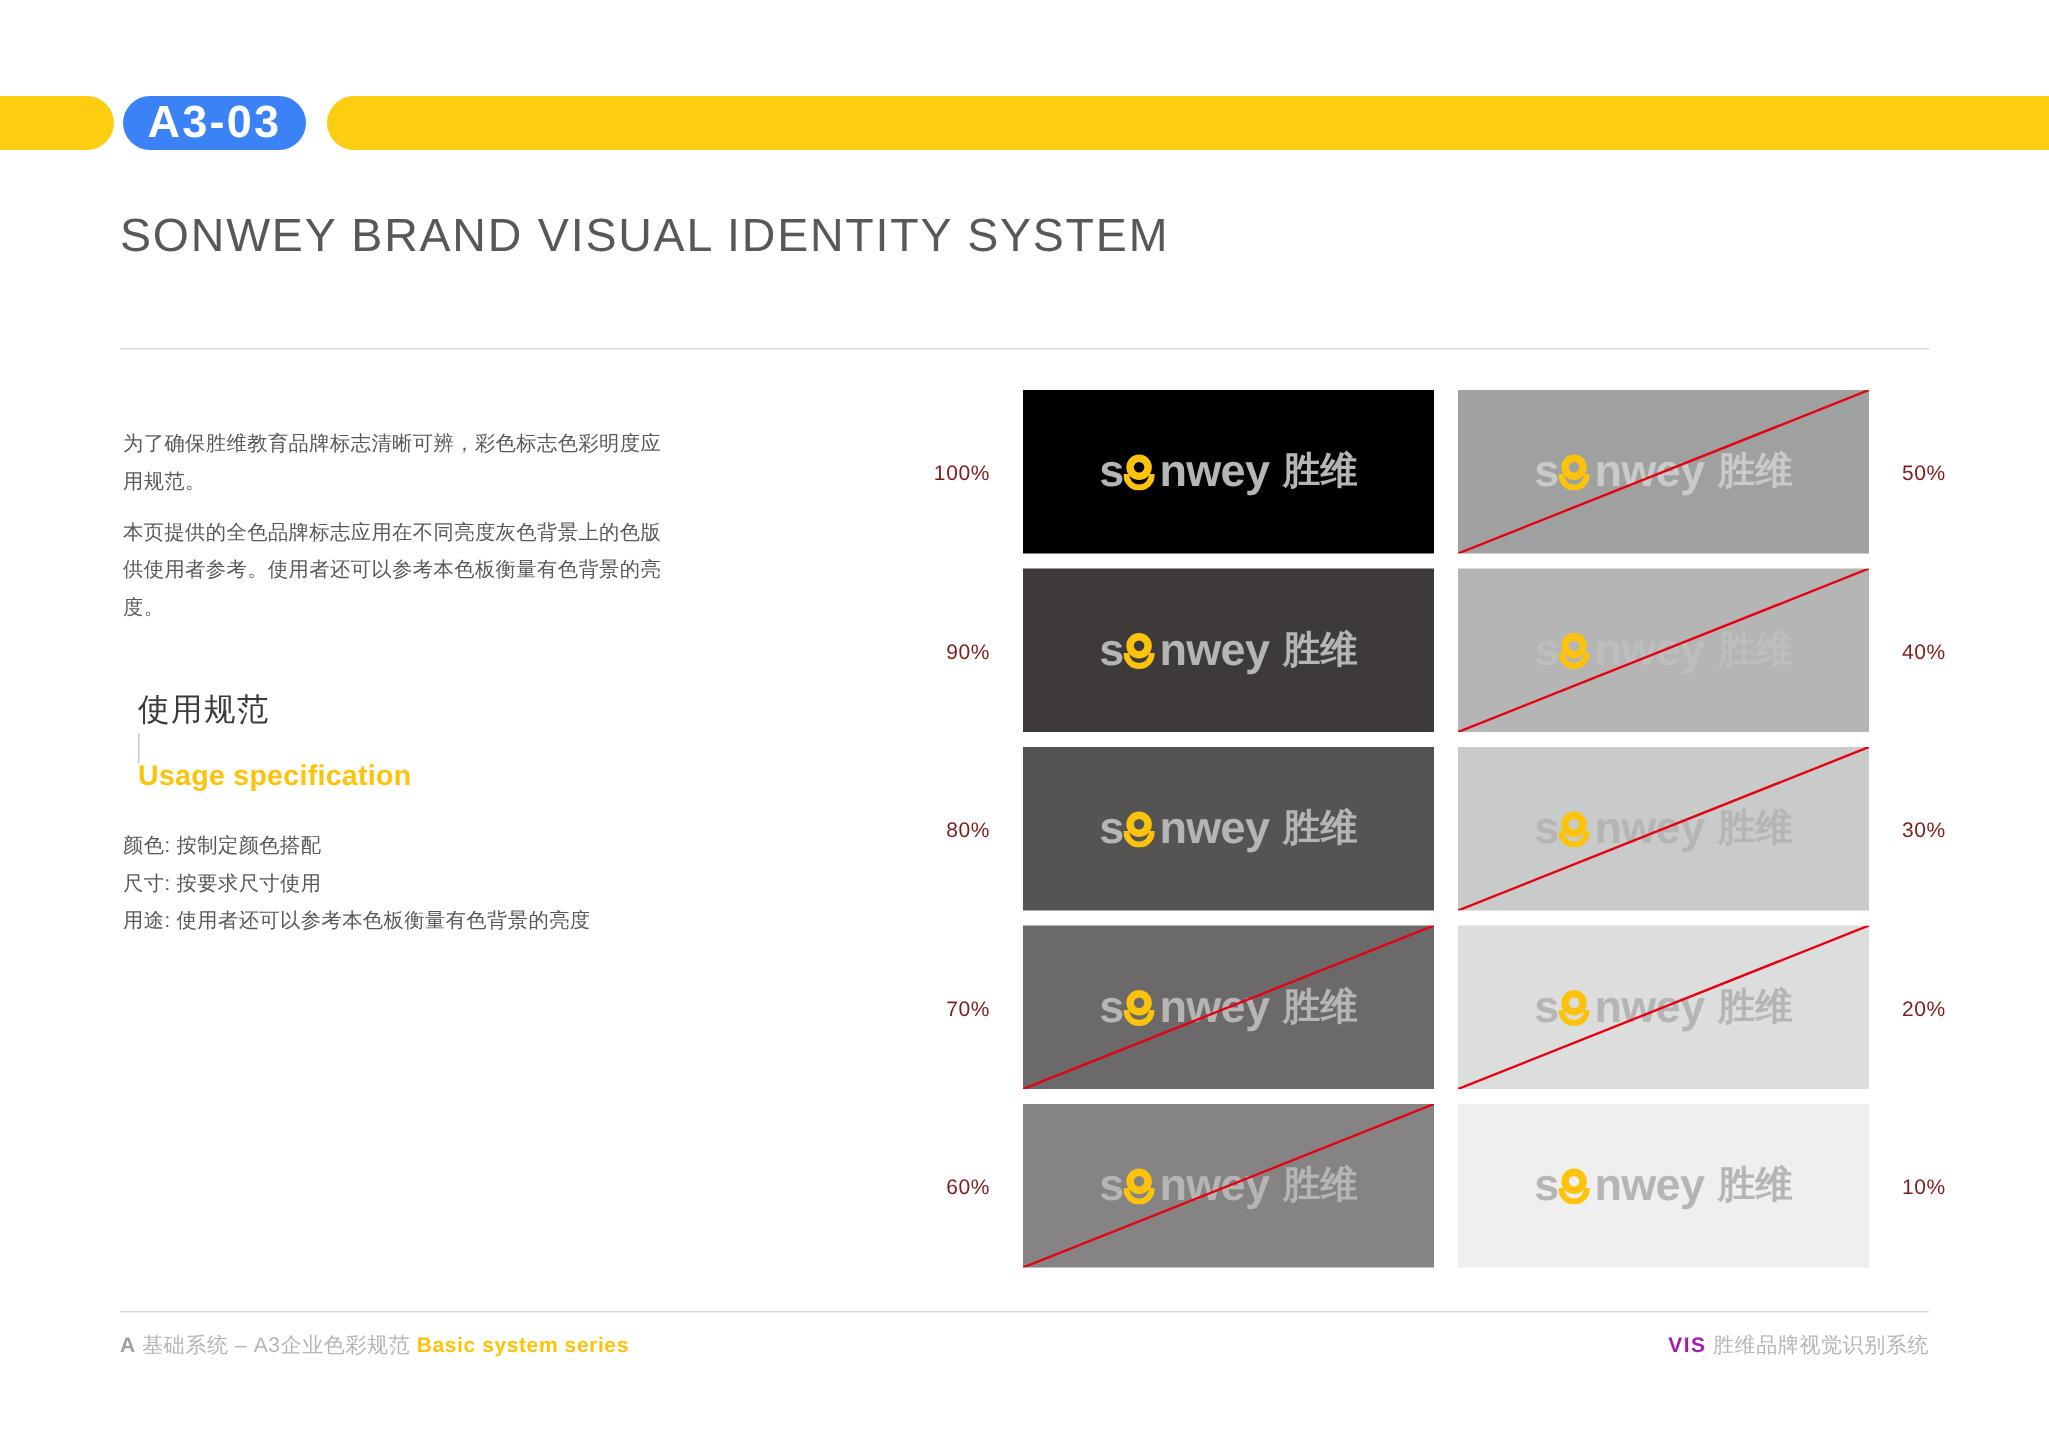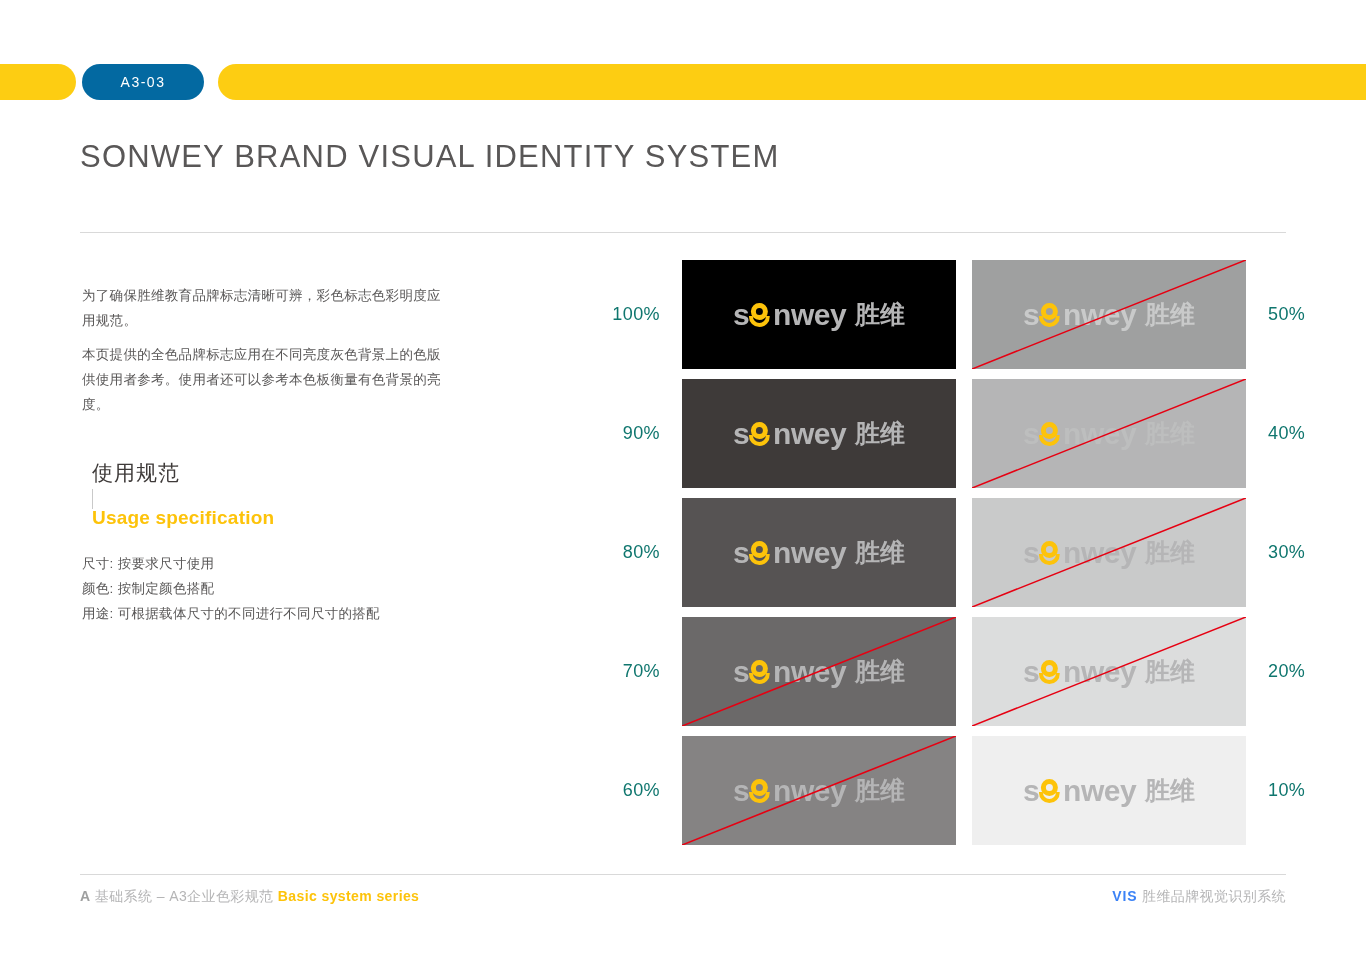--- a/index.html
+++ b/index.html
@@ -31,25 +31,25 @@
     height: 36px;
     background: #fdcd12;
     border-radius: 18px;
   }
   .page-badge {
     position: absolute;
     left: 82px;
     top: 0;
     width: 122px;
     height: 36px;
-    background: #0369a1;
+    background: #3b82f6;
     border-radius: 18px;
     color: #ffffff;
-    font-size: 14px;
-    font-weight: normal;
+    font-size: 30px;
+    font-weight: bold;
     letter-spacing: 1.5px;
     display: flex;
     align-items: center;
     justify-content: center;
     box-sizing: border-box;
   }
   .bar-seg-right {
     position: absolute;
     left: 218px;
     top: 0;
@@ -146,22 +146,22 @@
     left: 600px;
     top: 255px;
     width: 700px;
   }
   .grid-row {
     display: flex;
     align-items: center;
     height: 119px;
   }
   .pct {
-    font-size: 18px;
-    color: #0f766e;
+    font-size: 14px;
+    color: #7f1d1d;
     width: 60px;
     text-align: right;
     letter-spacing: 0.4px;
     flex: 0 0 60px;
   }
   .pct.left-pct { padding-right: 22px; }
   .pct.right-pct { text-align: left; padding-left: 22px; }
 
   .swatch {
     position: relative;
@@ -257,21 +257,21 @@
     right: 80px;
     top: 888px;
     font-size: 14px;
     color: #b5b5b6;
     letter-spacing: 0.4px;
     white-space: nowrap;
   }
   .f-bold { color: #9fa0a0; font-weight: bold; }
   .f-gray { color: #b5b5b6; }
   .f-yellow { color: #fdc30a; font-weight: bold; }
-  .f-vis { color: #3b82f6; font-weight: bold; letter-spacing: 1px; }
+  .f-vis { color: #a21caf; font-weight: bold; letter-spacing: 1px; }
 </style>
 </head>
 <body>
 
 <div class="header-bar">
   <div class="bar-seg-left"></div>
   <div class="page-badge">A3-03</div>
   <div class="bar-seg-right"></div>
 </div>
 
@@ -285,23 +285,23 @@
 
   <p class="para">为了确保胜维教育品牌标志清晰可辨，彩色标志色彩明度应用规范。</p>
   <p class="para">本页提供的全色品牌标志应用在不同亮度灰色背景上的色版供使用者参考。使用者还可以参考本色板衡量有色背景的亮度。</p>
 
   <div class="sec-head usage-head">
     <span class="sec-head-cn">使用规范</span>
     <span class="sec-divider"></span>
     <span class="sec-head-en">Usage specification</span>
   </div>
 
+  <div class="spec-line">颜色: 按制定颜色搭配</div>
   <div class="spec-line">尺寸: 按要求尺寸使用</div>
-  <div class="spec-line">颜色: 按制定颜色搭配</div>
-  <div class="spec-line">用途: 可根据载体尺寸的不同进行不同尺寸的搭配</div>
+  <div class="spec-line">用途: 使用者还可以参考本色板衡量有色背景的亮度</div>
 </div>
 
 <div class="grid" id="swatch-grid">
     <div class="grid-row">
       <div class="pct left-pct">100%</div>
       <div class="swatch" style="background: rgb(0, 0, 0);">
         <div class="logo">
           <div class="logo-word" style="color: rgb(181, 181, 182);">
             <span>s</span>
             <span class="logo-mark">

